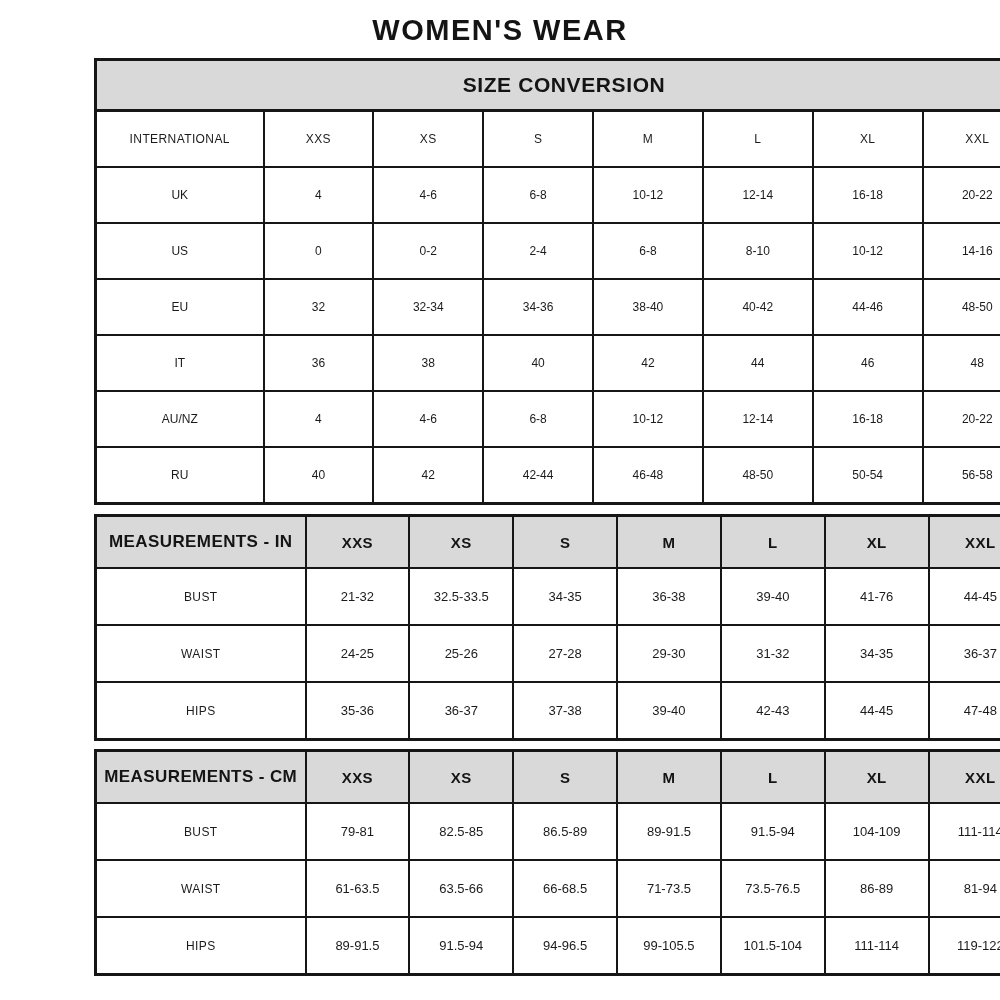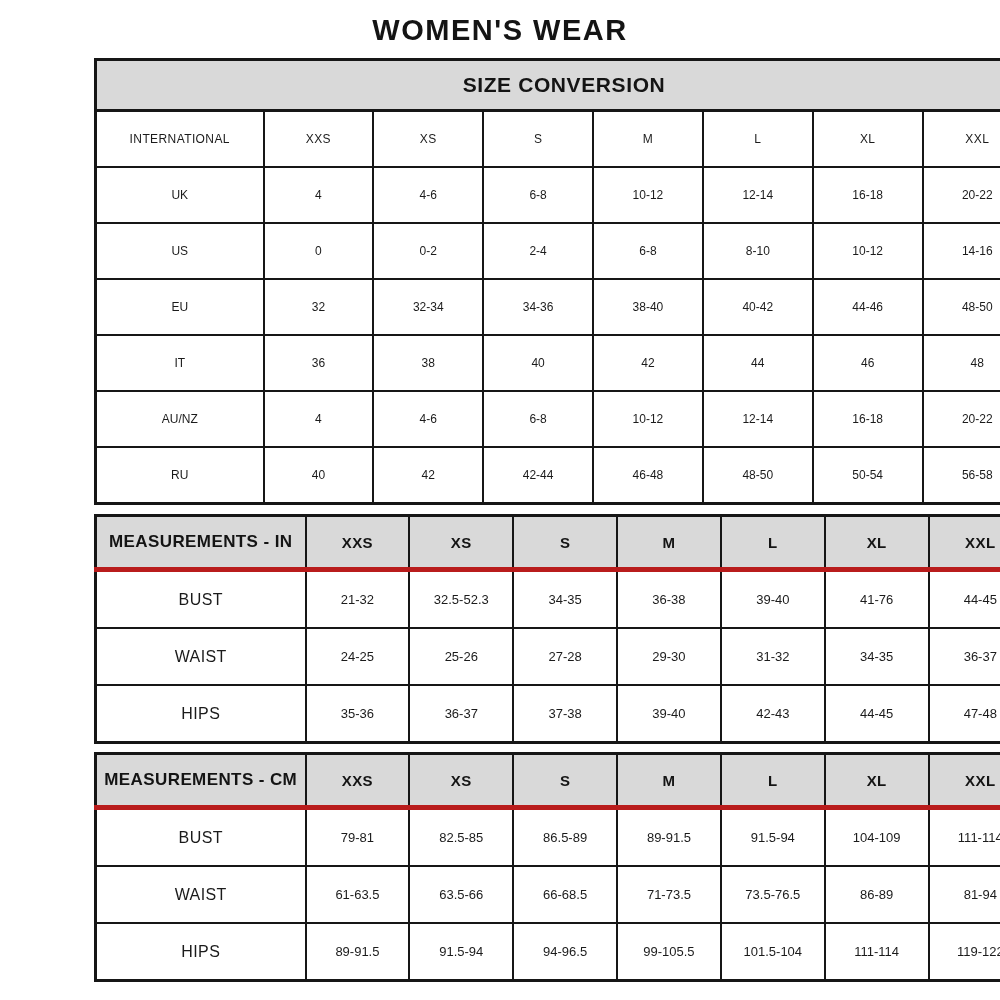--- a/index.html
+++ b/index.html
@@ -53,24 +53,24 @@
   
   .tm { margin-top: 9px; }
   .tm td { height: 55px; font-size: 13px; }
   .tm .mhead td {
     height: 50px;
     background: #d9d9d9;
     font-weight: 700;
     font-size: 15px;
     letter-spacing: 0.4px;
     color: #141414;
-    border-bottom: 5px solid #b91c1c;
+    border-bottom: 1px solid #b91c1c;
   }
   .tm .mhead td.corner { font-size: 17px; }
-  .tm td.rowlabel { font-size: 16px; letter-spacing: 0.4px; }
+  .tm td.rowlabel { font-size: 12px; letter-spacing: 0.4px; }
 </style>
 </head>
 <body>
 
 <div class="page">
 
   <h1 class="title">WOMEN'S WEAR</h1>
 
   <table class="t1">
     <colgroup>
@@ -166,21 +166,21 @@
       <td>XS</td>
       <td>S</td>
       <td>M</td>
       <td>L</td>
       <td>XL</td>
       <td>XXL</td>
     </tr>
     <tr>
       <td class="rowlabel">BUST</td>
       <td>21-32</td>
-      <td>32.5-52.3</td>
+      <td>32.5-33.5</td>
       <td>34-35</td>
       <td>36-38</td>
       <td>39-40</td>
       <td>41-76</td>
       <td>44-45</td>
     </tr>
     <tr>
       <td class="rowlabel">WAIST</td>
       <td>24-25</td>
       <td>25-26</td>

